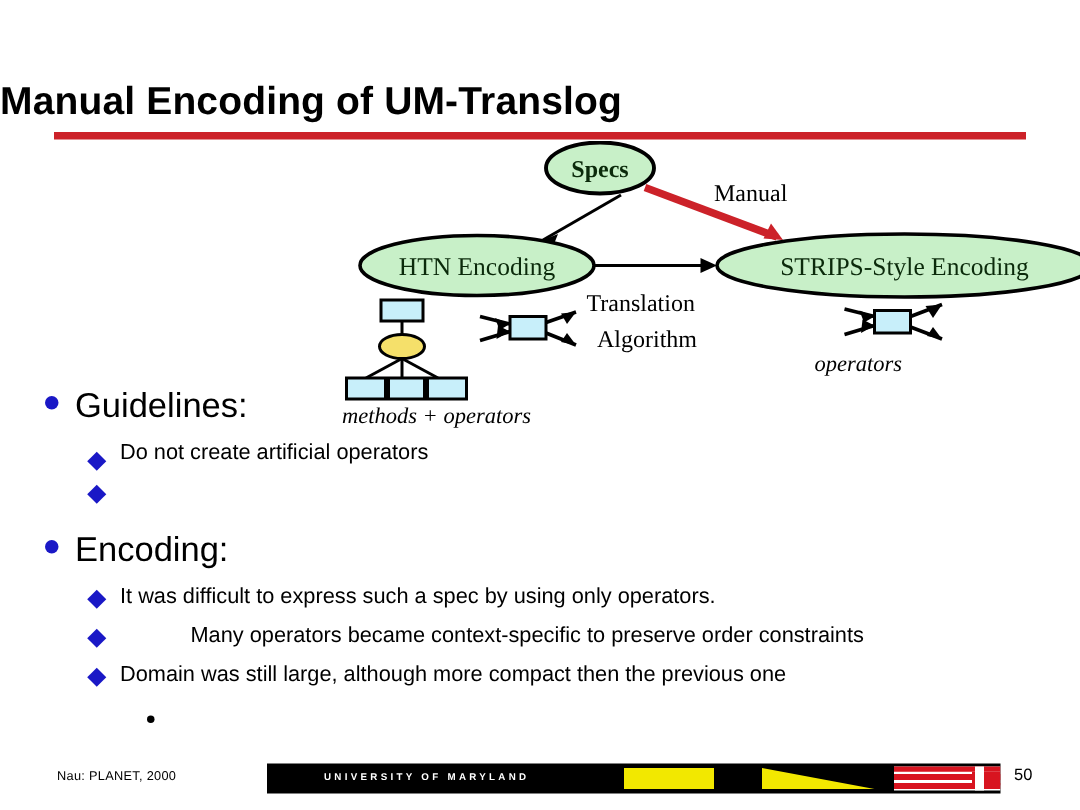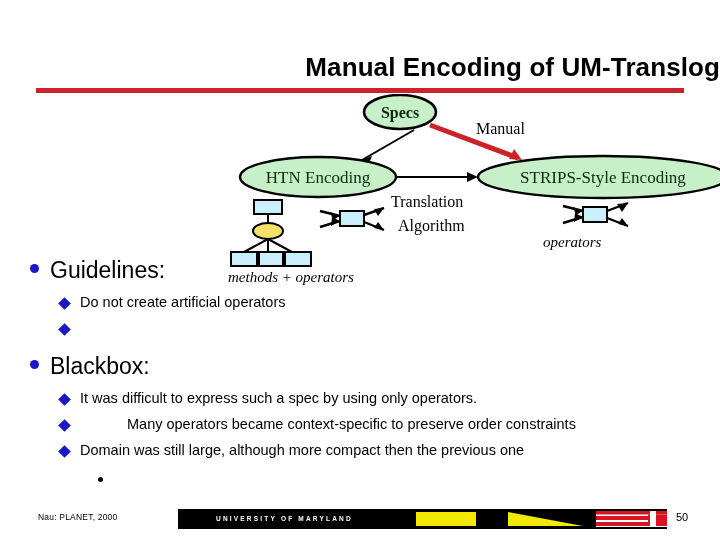--- a/index.html
+++ b/index.html
@@ -15,21 +15,21 @@
     font-family: "Liberation Sans", sans-serif;
     color: #000000;
   }
 
   
   #slide-title {
     position: absolute;
     left: 0;
     top: 52px;
     width: 720px;
-    text-align: right;
+    text-align: left;
     font-family: "Liberation Sans", sans-serif;
     font-size: 26px;
     font-weight: bold;
     color: #000000;
     letter-spacing: 0.1px;
     white-space: nowrap;
   }
   #title-rule {
     position: absolute;
     left: 36px;
@@ -228,32 +228,32 @@
 
     <text x="0" y="188" font-family="'Liberation Serif', serif" font-size="15" font-style="italic" fill="#000000">methods + operators</text>
   </svg>
 </div>
 
 <div class="bullet-row lvl1" style="left:30px; top:256px;">
   <span class="mark-disc"></span>
   <span class="btext">Guidelines:</span>
 </div>
 
-<div class="bullet-row lvl2" style="left:60px; top:294px; width:640px;">
+<div class="bullet-row lvl2" style="left:60px; top:294px; width:640px;align-items:flex-end;">
   <span class="mark-diamond"></span>
   <span class="btext">Do not create artificial operators</span>
 </div>
 
 <div class="bullet-row lvl2" style="left:60px; top:320px; width:650px;">
   <span class="mark-diamond"></span>
 </div>
 
 <div class="bullet-row lvl1" style="left:30px; top:352px;">
   <span class="mark-disc"></span>
-  <span class="btext">Blackbox:</span>
+  <span class="btext">Encoding:</span>
 </div>
 
 <div class="bullet-row lvl2" style="left:60px; top:390px; width:650px;">
   <span class="mark-diamond"></span>
   <span class="btext">It was difficult to express such a spec by using only operators.</span>
 </div>
 
 <div class="bullet-row lvl2" style="left:60px; top:416px; width:660px;gap:47px;">
   <span class="mark-diamond"></span>
   <span class="btext">Many operators became context-specific to preserve order constraints</span>

